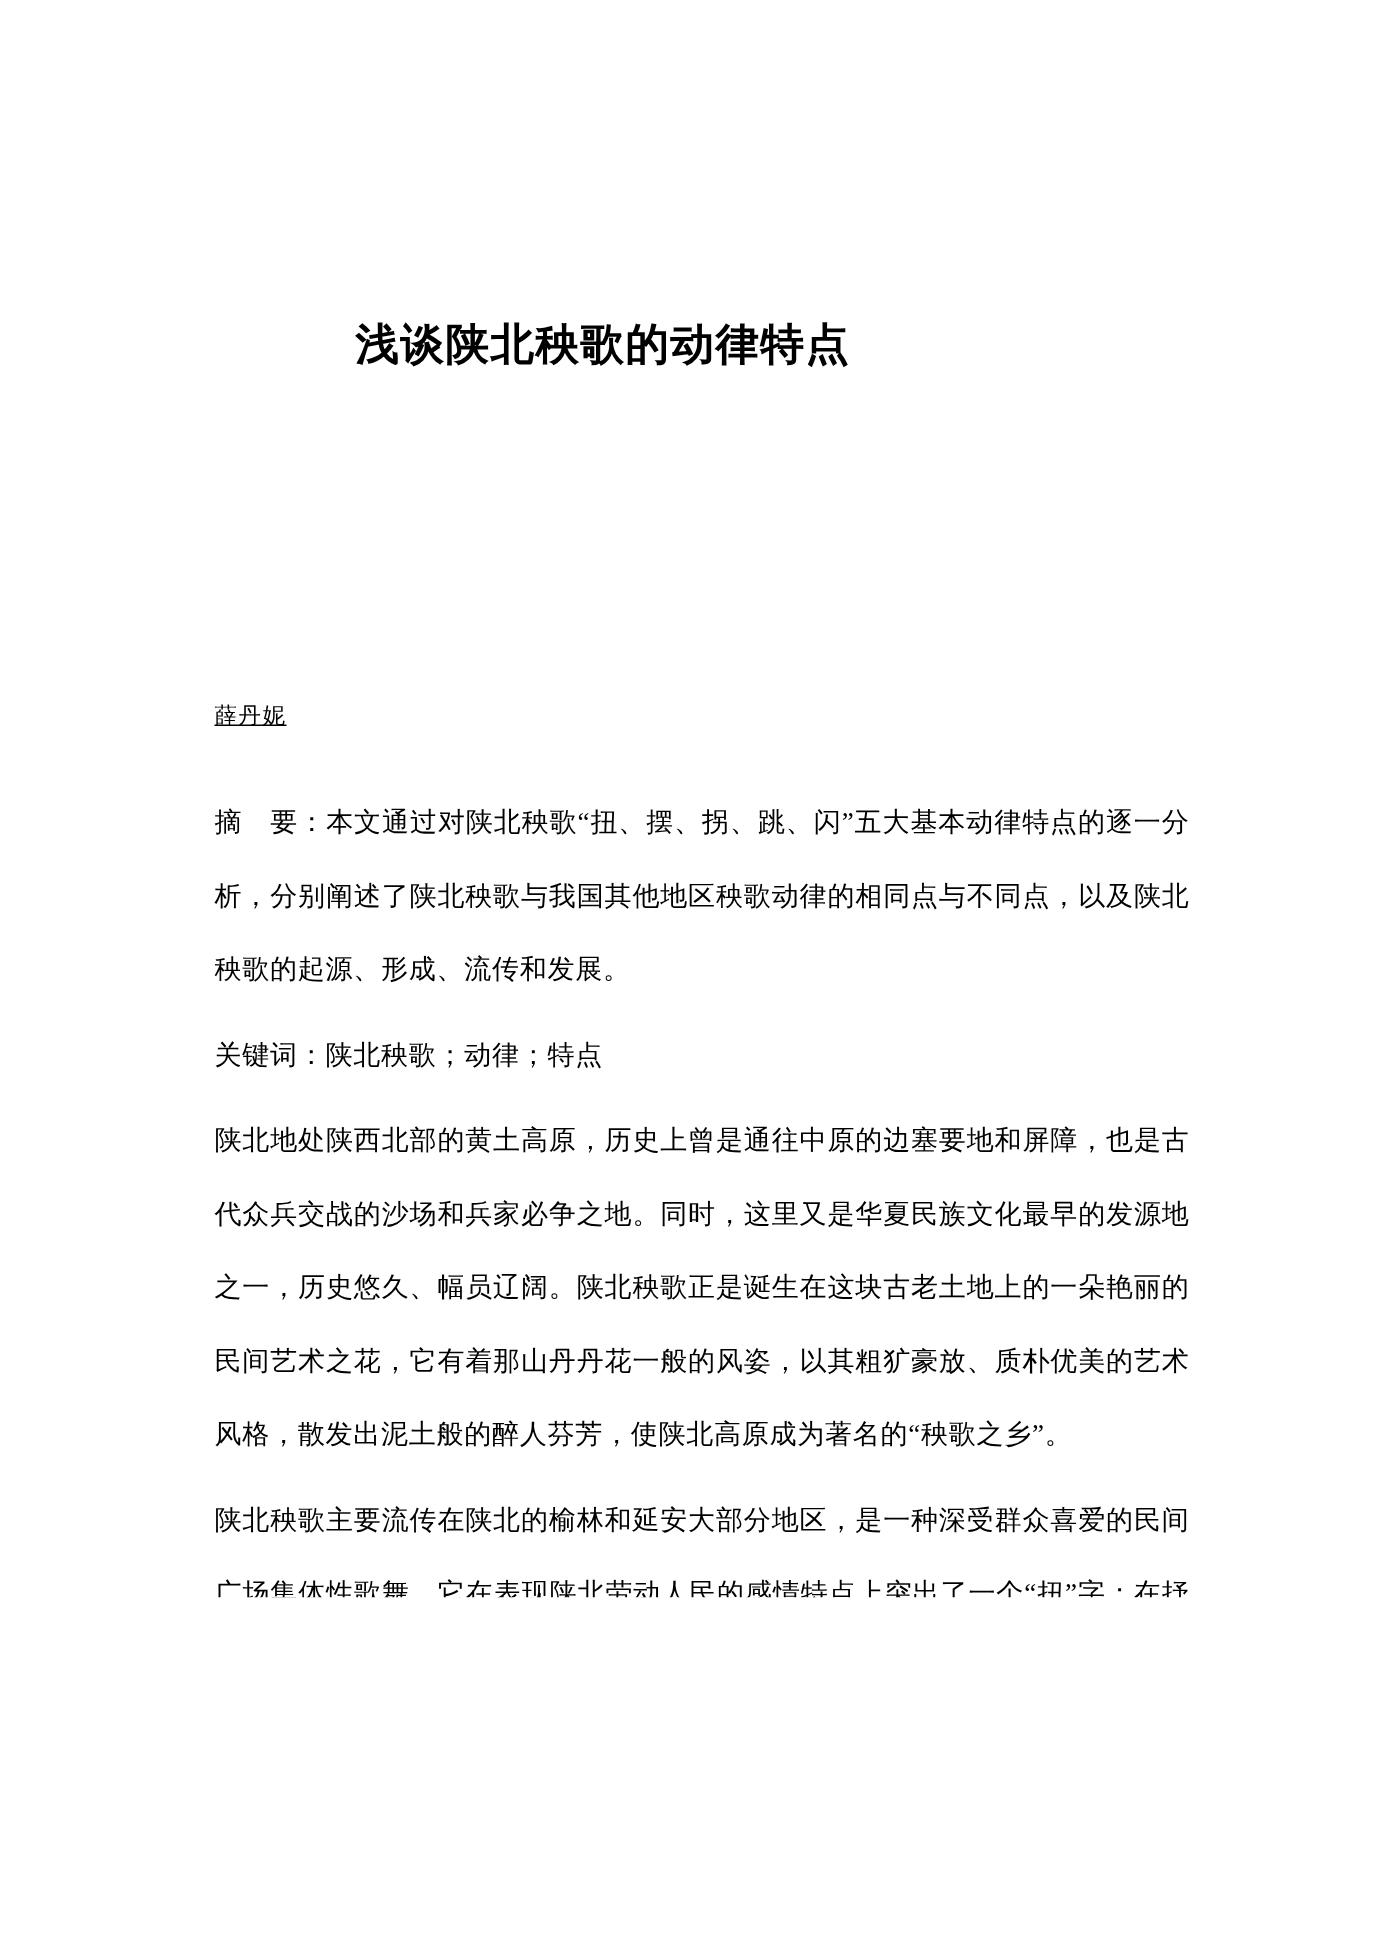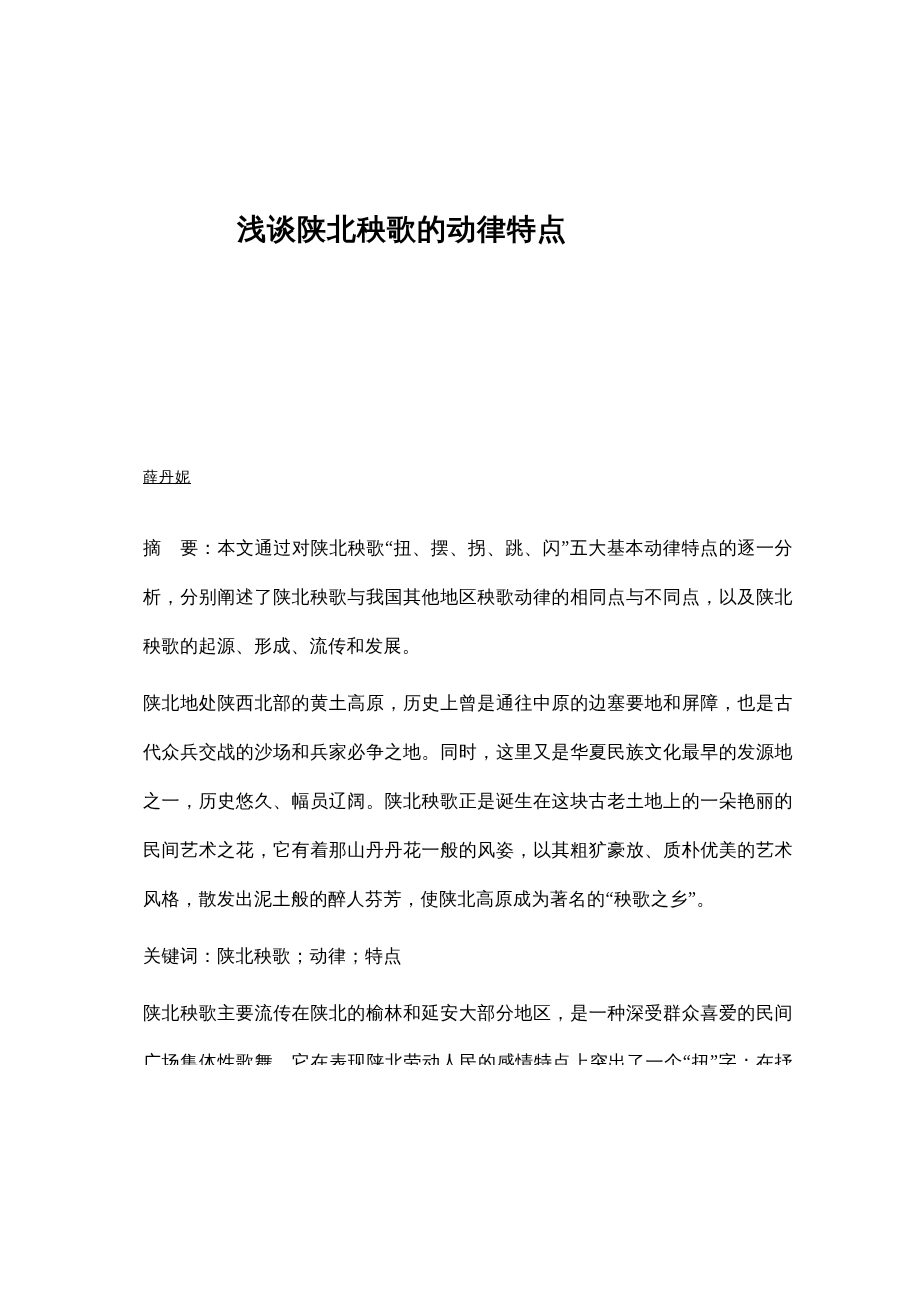--- a/index.html
+++ b/index.html
@@ -54,18 +54,18 @@
 <body>
 
 <div class="page">
 
   <h1 class="doc-title">浅谈陕北秧歌的动律特点</h1>
 
   <div class="doc-author">薛丹妮</div>
 
   <div class="doc-body">
     <p>摘　要：本文通过对陕北秧歌“扭、摆、拐、跳、闪”五大基本动律特点的逐一分析，分别阐述了陕北秧歌与我国其他地区秧歌动律的相同点与不同点，以及陕北秧歌的起源、形成、流传和发展。</p>
+    <p>关键词：陕北秧歌；动律；特点</p>
     <p>陕北地处陕西北部的黄土高原，历史上曾是通往中原的边塞要地和屏障，也是古代众兵交战的沙场和兵家必争之地。同时，这里又是华夏民族文化最早的发源地之一，历史悠久、幅员辽阔。陕北秧歌正是诞生在这块古老土地上的一朵艳丽的民间艺术之花，它有着那山丹丹花一般的风姿，以其粗犷豪放、质朴优美的艺术风格，散发出泥土般的醉人芬芳，使陕北高原成为著名的“秧歌之乡”。</p>
-    <p>关键词：陕北秧歌；动律；特点</p>
     <p>陕北秧歌主要流传在陕北的榆林和延安大部分地区，是一种深受群众喜爱的民间广场集体性歌舞。它在表现陕北劳动人民的感情特点上突出了一个“扭”字；在抒发陕北劳动人民热爱生活的情感上突出了一个“唱”字；在体现陕北劳动</p>
   </div>
 
 </div>
 
 </body></html>

